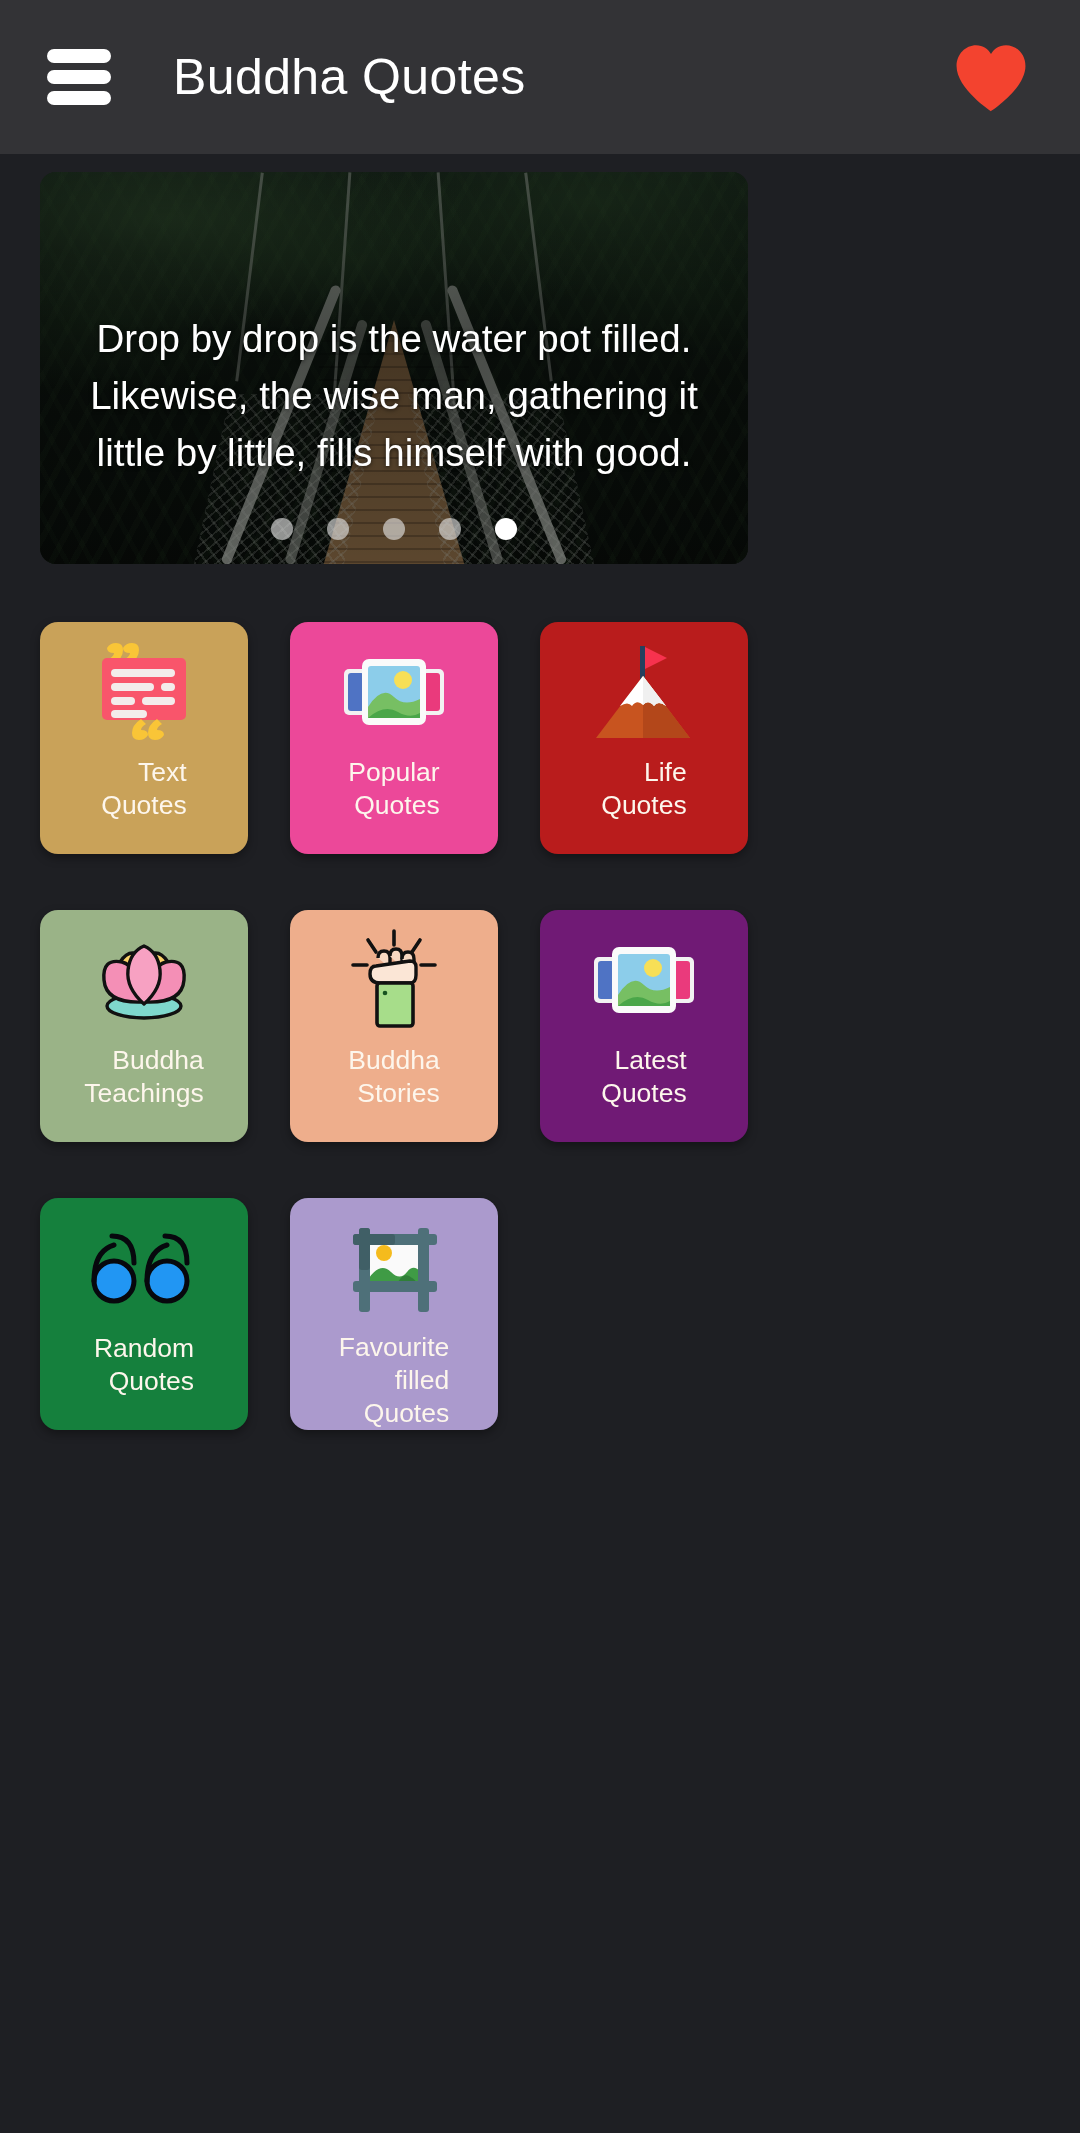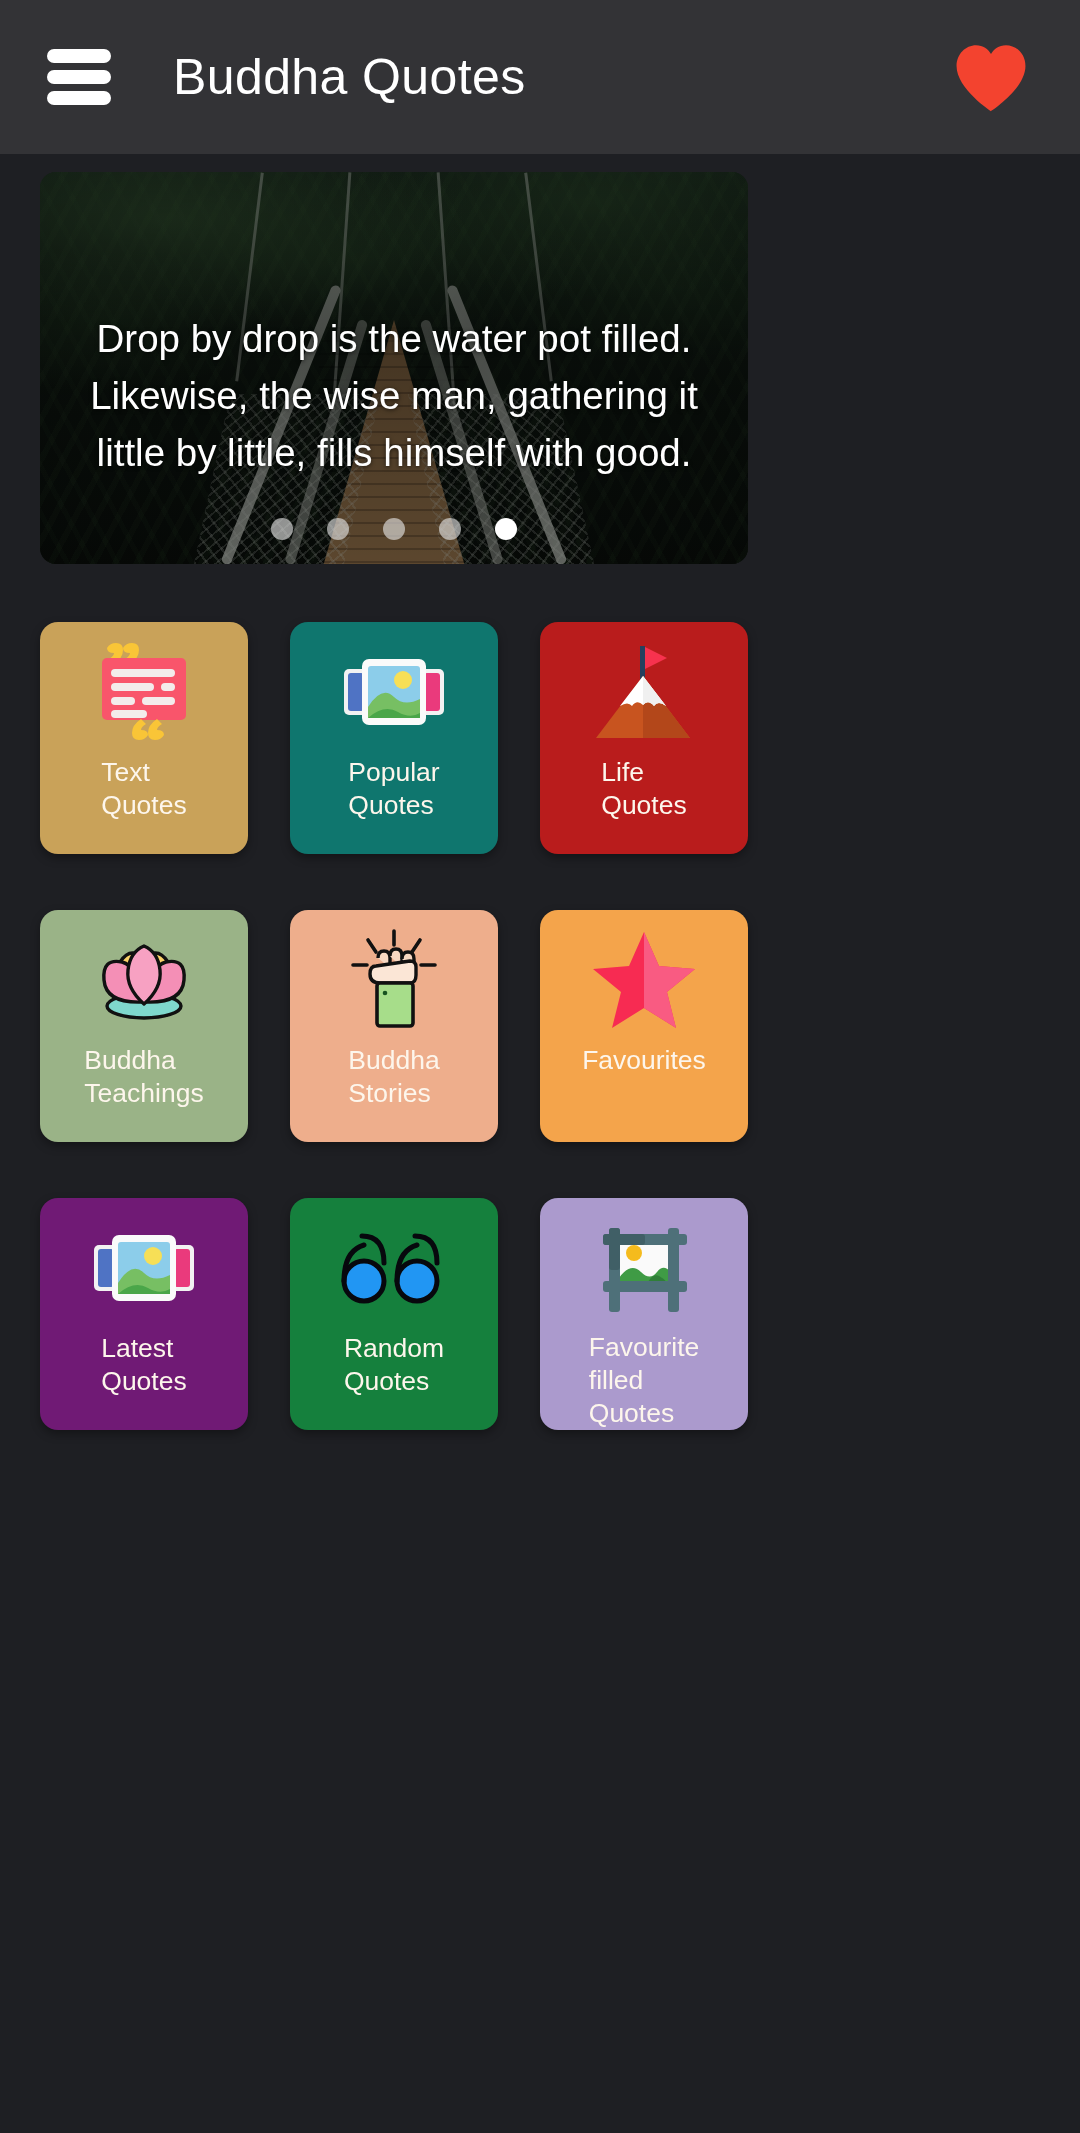--- a/index.html
+++ b/index.html
@@ -109,21 +109,21 @@
     display:flex; flex-direction:column; align-items:center; justify-content:flex-start;
     cursor:pointer; position:relative; overflow:hidden;
     box-shadow:0 4px 10px rgba(0,0,0,.35);
   }
   .tile-icon{
     height:128px; width:100%; display:flex; align-items:center; justify-content:center;
     margin-top:6px;
   }
   .tile-icon svg{ display:block; }
   .tile-label{
-    color:#fdf6ec; font-size:26.5px; line-height:33px; text-align:left;
+    color:#fdf6ec; font-size:26.5px; line-height:33px; text-align:right;
     padding:0 8px; font-weight:400; white-space:pre-line;
   }
 </style>
 </head>
 <body>
 
 <div id="app">
 
   <div class="appbar">
     <div class="hamburger">
@@ -183,21 +183,21 @@
           <rect x="52" y="57" width="33" height="8" rx="4" fill="#f3eceb"></rect>
           <rect x="21" y="70" width="36" height="8" rx="4" fill="#f3eceb"></rect>
           <path d="M58 95 q-3 5 -9 5 q-7 0 -7 -7 q0 -8 9 -14 l5 5 q-5 3 -5 6 q7 0 7 5z" fill="#f9c537"></path>
           <path d="M74 95 q-3 5 -9 5 q-7 0 -7 -7 q0 -8 9 -14 l5 5 q-5 3 -5 6 q7 0 7 5z" fill="#f9c537"></path>
         </svg>
       </div>
       <div class="tile-label">Text
 Quotes</div>
     </div>
 
-    <div class="tile" style="background:#0f766e">
+    <div class="tile" style="background:#ec4899">
       <div class="tile-icon">
         <svg width="104" height="86" viewBox="0 0 104 86">
           <rect x="2" y="20" width="24" height="46" rx="5" fill="#f2f2f2"></rect>
           <rect x="6" y="24" width="16" height="38" rx="3" fill="#4f73c4"></rect>
           <rect x="78" y="20" width="24" height="46" rx="5" fill="#f2f2f2"></rect>
           <rect x="82" y="24" width="16" height="38" rx="3" fill="#ea3a7c"></rect>
           <rect x="20" y="10" width="64" height="66" rx="7" fill="#fafafa"></rect>
           <rect x="26" y="17" width="52" height="52" rx="3" fill="#8ccdea"></rect>
           <circle cx="61" cy="31" r="9" fill="#f7df56"></circle>
           <path d="M26 58 q14 -22 26 -10 q10 10 26 2 v19 h-52z" fill="#77bf63"></path>
@@ -253,29 +253,20 @@
           <path d="M55 31 q0 -7 6 -7 q6 0 6 7 v11" fill="#f7d8c2" stroke="#111" stroke-width="3.4" stroke-linejoin="round"></path>
           <path d="M29 38 q-6 0 -6 8 q0 9 10 9 h30 q6 0 6 -8 v-8 q0 -6 -6 -6 z" fill="#fbe6d6" stroke="#111" stroke-width="3.4" stroke-linejoin="round"></path>
           <rect x="30" y="55" width="36" height="43" rx="3" fill="#a7dd8a" stroke="#111" stroke-width="3.6"></rect>
           <circle cx="38" cy="65" r="2.3" fill="#17521f"></circle>
         </svg>
       </div>
       <div class="tile-label">Buddha
 Stories</div>
     </div>
 
-    <div class="tile" style="background:#f4a44b">
-      <div class="tile-icon">
-        <svg width="106" height="102" viewBox="0 0 106 102">
-          <path d="M53 3 L68 37 L104 40 L76 63 L85 99 L53 79 L21 99 L30 63 L2 40 L38 37 Z" fill="#f72b52"></path>
-          <path d="M53 3 L68 37 L104 40 L76 63 L85 99 L53 79 Z" fill="#f96087" opacity=".92"></path>
-        </svg>
-      </div>
-      <div class="tile-label">Favourites</div>
-    </div>
 
     <div class="tile" style="background:#701a75">
       <div class="tile-icon">
         <svg width="104" height="86" viewBox="0 0 104 86">
           <rect x="2" y="20" width="24" height="46" rx="5" fill="#f2f2f2"></rect>
           <rect x="6" y="24" width="16" height="38" rx="3" fill="#4f73c4"></rect>
           <rect x="78" y="20" width="24" height="46" rx="5" fill="#f2f2f2"></rect>
           <rect x="82" y="24" width="16" height="38" rx="3" fill="#ea3a7c"></rect>
           <rect x="20" y="10" width="64" height="66" rx="7" fill="#fafafa"></rect>
           <rect x="26" y="17" width="52" height="52" rx="3" fill="#8ccdea"></rect>

